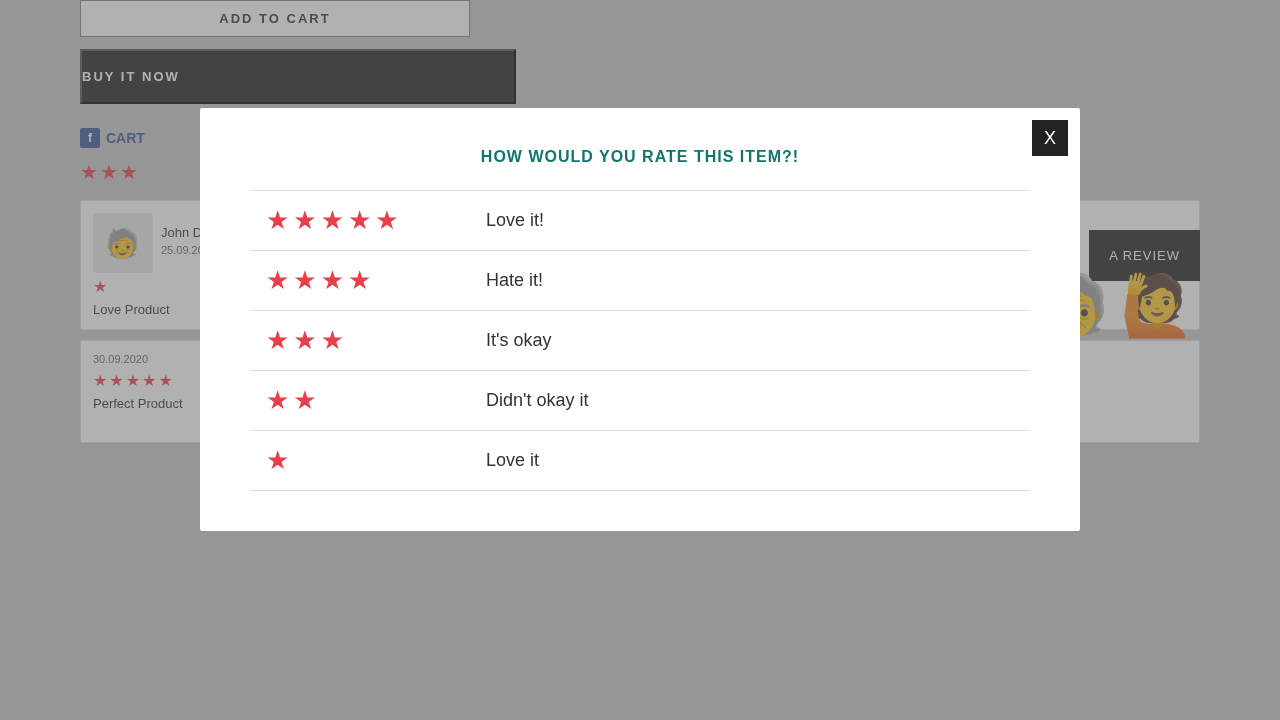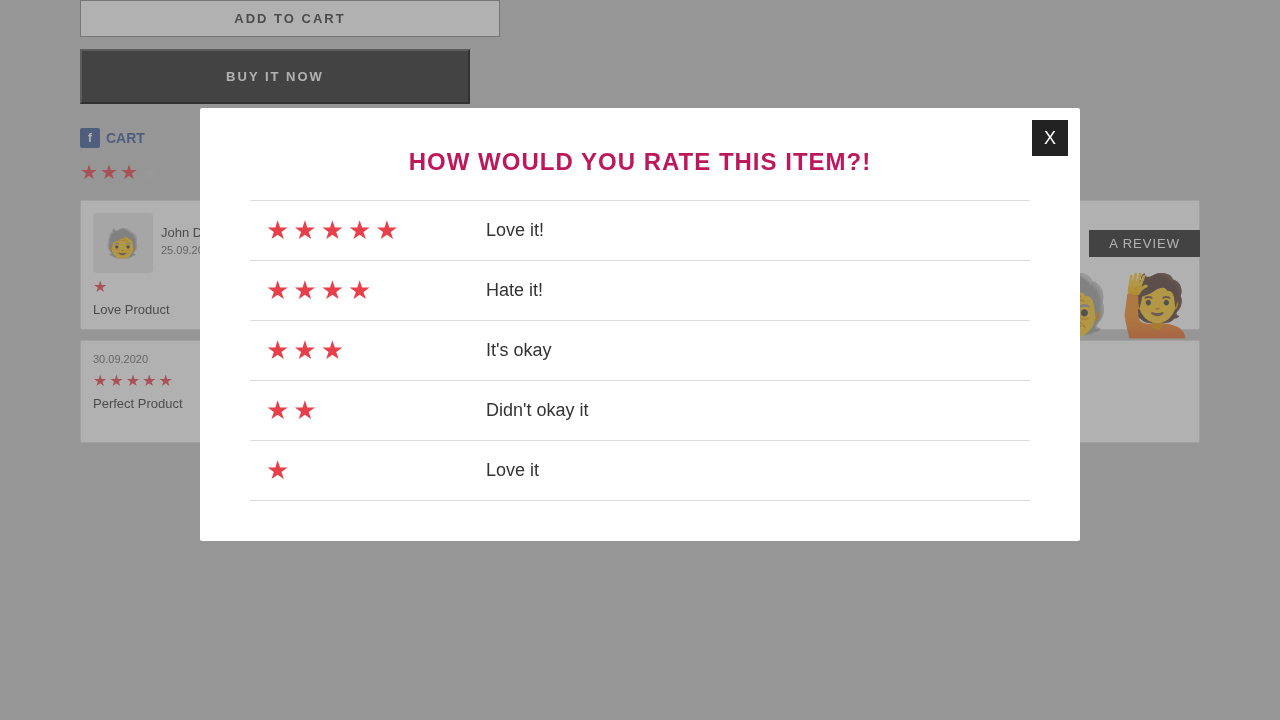--- a/index.html
+++ b/index.html
@@ -15,40 +15,40 @@
     
     .bg-content {
       position: absolute;
       top: 0; left: 0;
       width: 100%; height: 100%;
       padding: 0 80px;
     }
 
     .add-to-cart-btn {
       display: block;
-      width: 420px;
+      width: 390px;
       border: 1px solid #888;
       background: white;
       padding: 10px 0;
       text-align: center;
       font-size: 13px;
       letter-spacing: 2px;
       font-weight: 600;
       color: #333;
       cursor: pointer;
       margin-top: 0;
     }
 
     .buy-it-now-btn {
       display: block;
-      width: 390px;
+      width: 436px;
       background: #222;
       color: white;
       padding: 18px 0;
-      text-align: center;
+      text-align: left;
       font-size: 13px;
       letter-spacing: 2px;
       font-weight: 600;
       cursor: pointer;
       margin-top: 12px;
     }
 
     .share-row {
       display: flex;
       align-items: center;
@@ -122,21 +122,21 @@
 
     .review-card .card-star { color: #e8404a; font-size: 16px; }
     .review-card .review-text {
       font-size: 13px;
       color: #333;
     }
 
     .write-review-btn {
       background: #222;
       color: white;
-      padding: 6px 20px;
+      padding: 18px 20px;
       font-size: 13px;
       letter-spacing: 1px;
       border: none;
       cursor: pointer;
       position: absolute;
       top: 230px;
       right: 80px;
     }
 
     
@@ -171,24 +171,24 @@
       border: none;
       font-size: 18px;
       cursor: pointer;
       display: flex;
       align-items: center;
       justify-content: center;
     }
 
     .modal-title {
       text-align: center;
-      font-size: 24px;
+      font-size: 16px;
       font-weight: bold;
       margin-bottom: 24px;
-      color: #be185d;
+      color: #0f766e;
       letter-spacing: 1px;
     }
 
     .rating-row {
       border-bottom: 1px solid #ddd;
       display: flex;
       align-items: center;
       padding: 14px 16px;
       cursor: pointer;
     }

